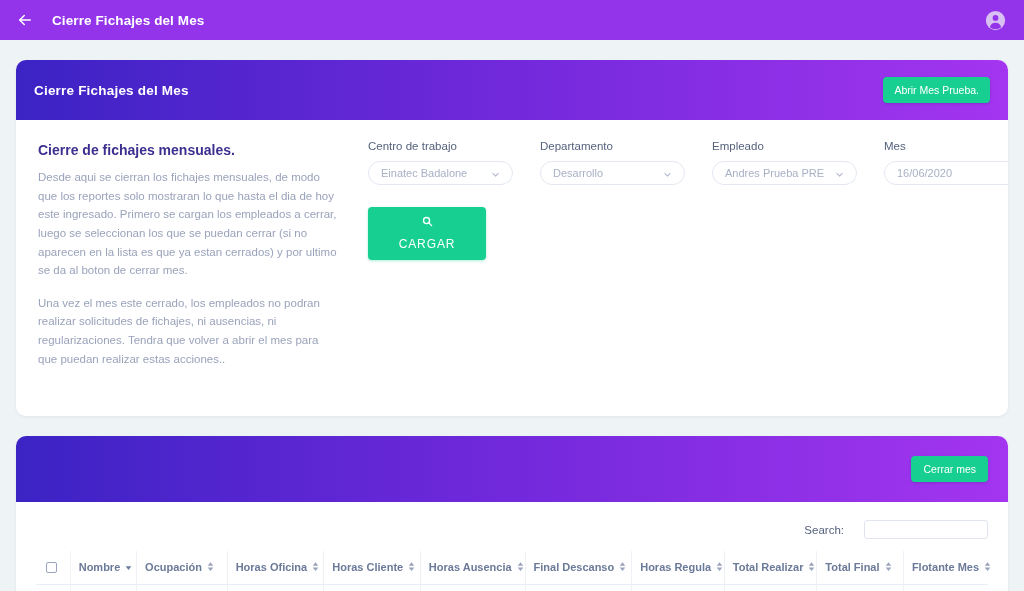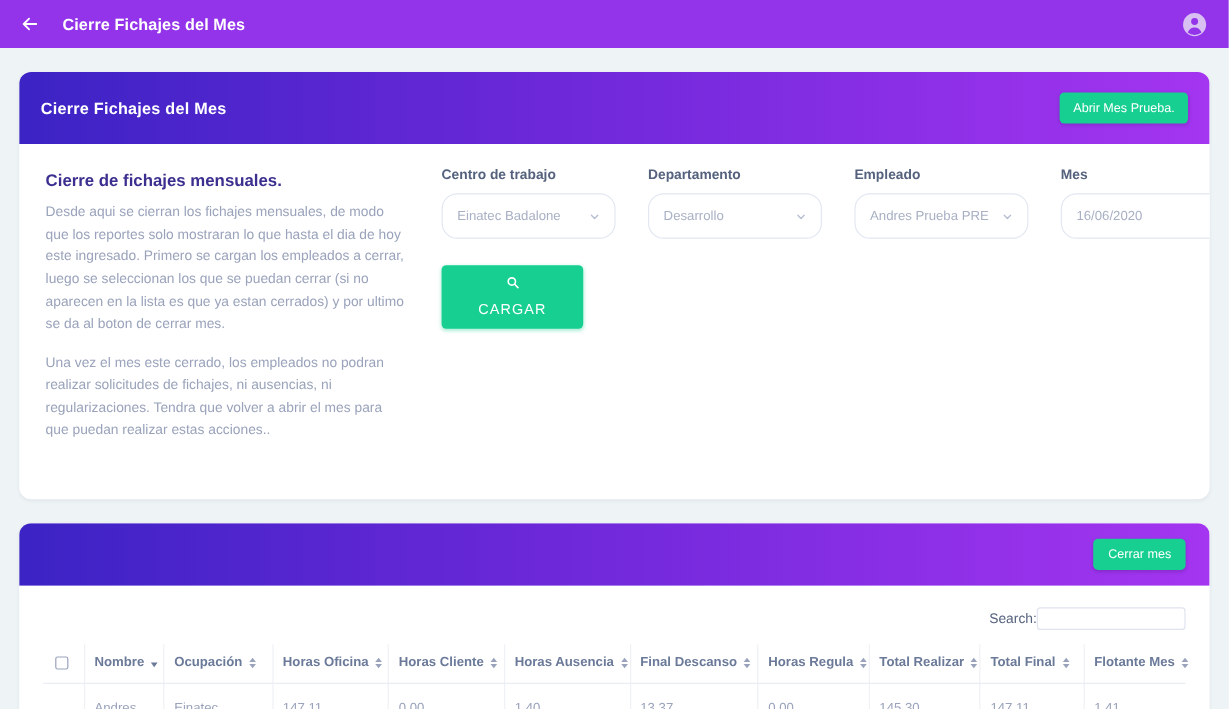--- a/index.html
+++ b/index.html
@@ -70,21 +70,21 @@
   }
 
   .card-header {
     height: 60px;
     background: linear-gradient(90deg, #3b23c4 0%, #6d28d9 45%, #a435f0 100%);
     display: flex;
     align-items: center;
     padding: 0 18px;
     position: relative;
   }
-  .card-header.tall { height: 52px; }
+  .card-header.tall { height: 66px; }
 
   .card-header-title {
     color: #ffffff;
     font-size: 13.5px;
     font-weight: 600;
     letter-spacing: .2px;
   }
 
   .btn-teal {
     background: #18cf92;
@@ -148,25 +148,24 @@
     gap: 27px;
   }
   .field {
     width: 145px;
   }
   .field-label {
     color: #55627d;
     font-size: 11.5px;
     margin-bottom: 9px;
     display: block;
-    font-weight: bold;
   }
   .control {
     width: 145px;
-    height: 38px;
+    height: 24px;
     border: 1px solid #e2e7f0;
     border-radius: 13px;
     background: #ffffff;
     font-family: "Liberation Sans", sans-serif;
     font-size: 11px;
     color: #a8b0c4;
     padding: 0 12px;
     outline: none;
     display: flex;
     align-items: center;
@@ -222,21 +221,21 @@
 
   .search-row {
     display: flex;
     justify-content: flex-end;
     align-items: center;
     padding: 8px 0 12px 0;
   }
   .search-label {
     color: #55627d;
     font-size: 11.5px;
-    margin-right: 0;
+    margin-right: 20px;
   }
   .search-input {
     width: 124px;
     height: 19px;
     border: 1px solid #dfe4ee;
     border-radius: 3px;
     background: #fff;
     outline: none;
     font-family: "Liberation Sans", sans-serif;
     font-size: 11px;

